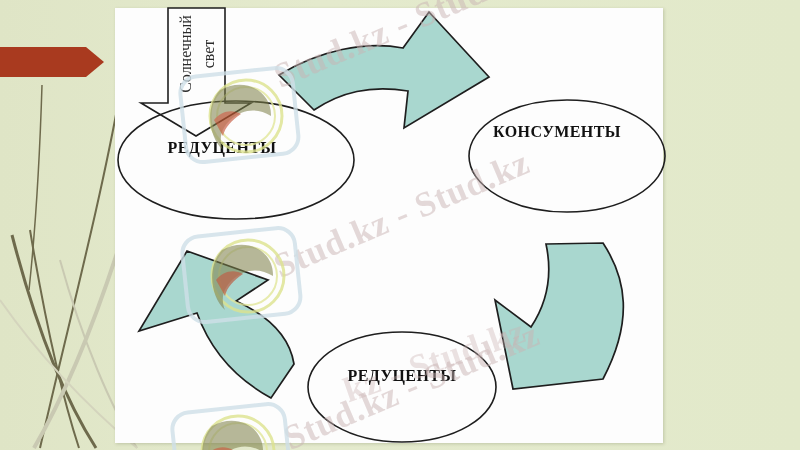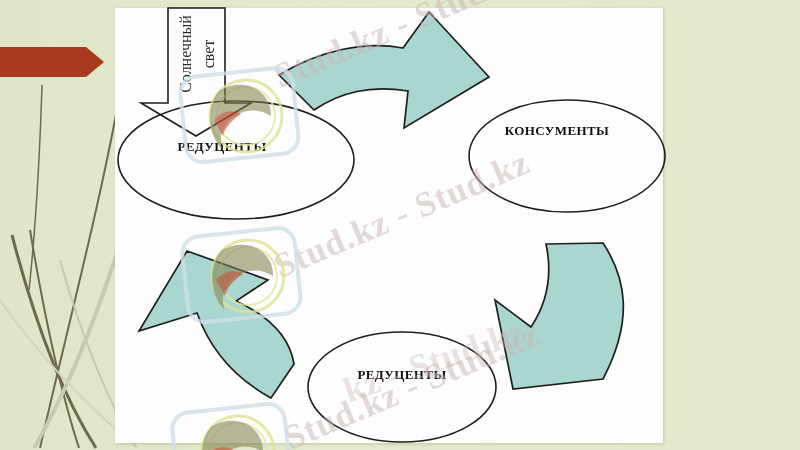--- a/index.html
+++ b/index.html
@@ -15,21 +15,21 @@
   .stems-svg{position:absolute;left:0;top:55px;}
   .red-arrow-svg{position:absolute;left:0;top:40px;}
   .content-panel{
     position:absolute;left:115px;top:8px;width:548px;height:435px;
     background:#fdfdfd;
     box-shadow:1px 1px 3px rgba(90,95,60,.25);
   }
   .diagram-svg{position:absolute;left:0;top:0;pointer-events:none;}
   .node-label{
     position:absolute;width:150px;text-align:center;
-    font-weight:bold;font-size:13px;letter-spacing:.4px;color:#111;
+    font-weight:bold;font-size:16px;letter-spacing:.4px;color:#111;
   }
   .label-producers{left:147px;top:139px;}
   .label-consumers{left:482px;top:123px;}
   .label-reducers{left:327px;top:367px;}
   .sun-label{
     position:absolute;left:149px;top:31px;width:96px;height:46px;
     transform:rotate(-90deg);transform-origin:50% 50%;
     font-size:16px;line-height:23px;text-align:center;color:#2b2b2b;
     white-space:nowrap;
   }

